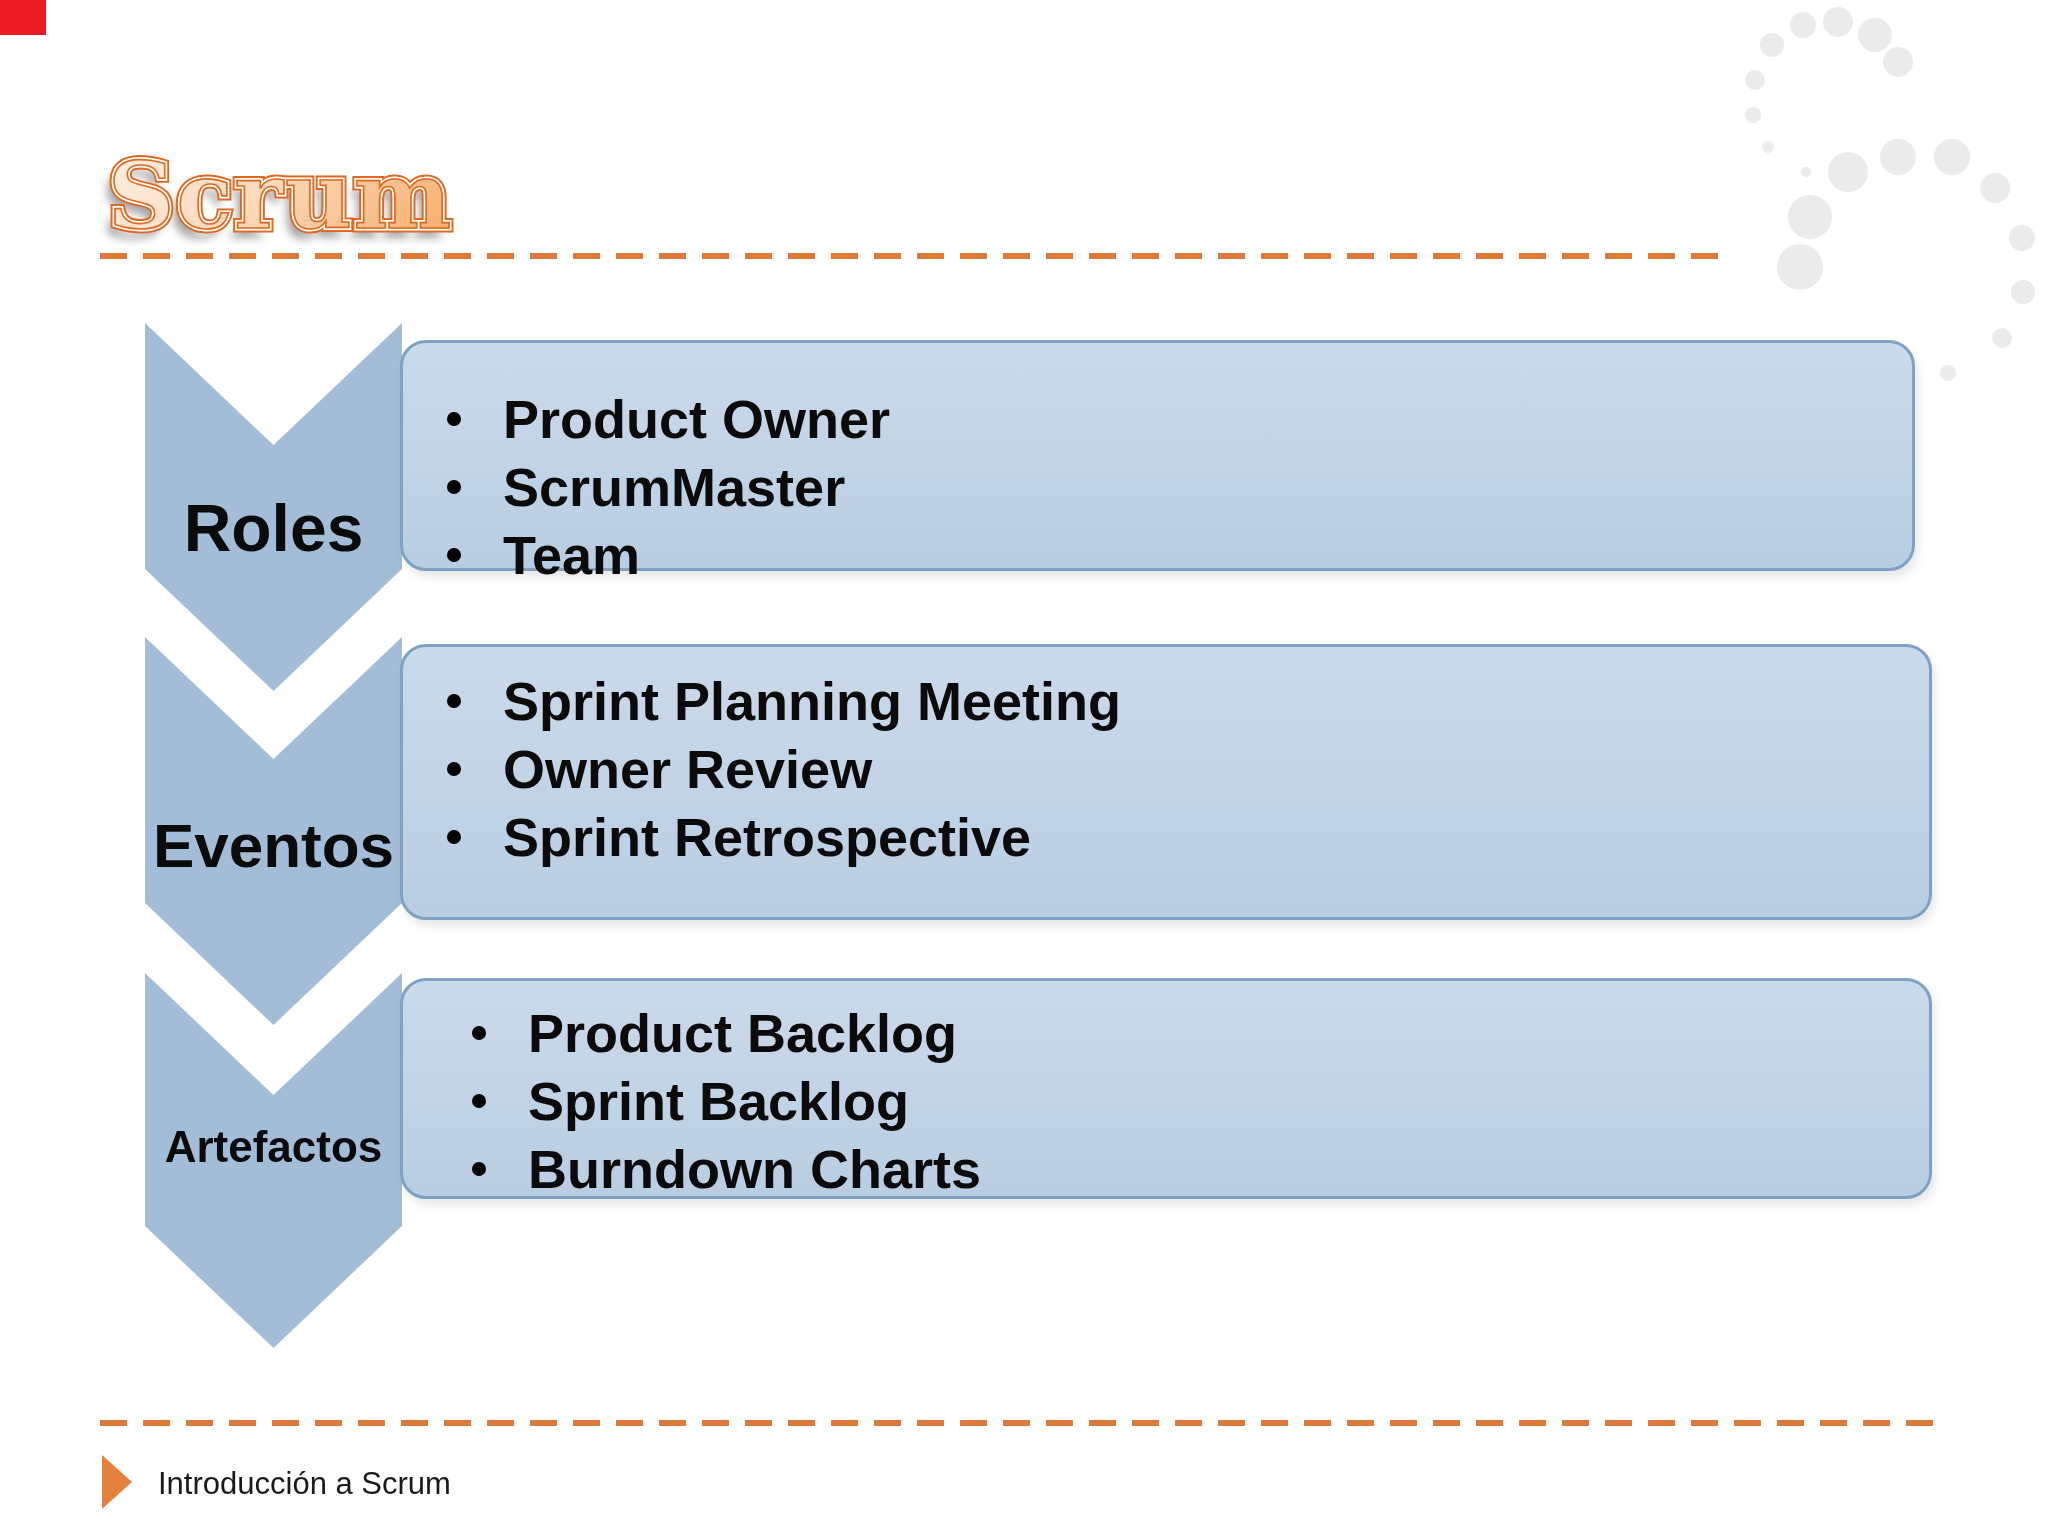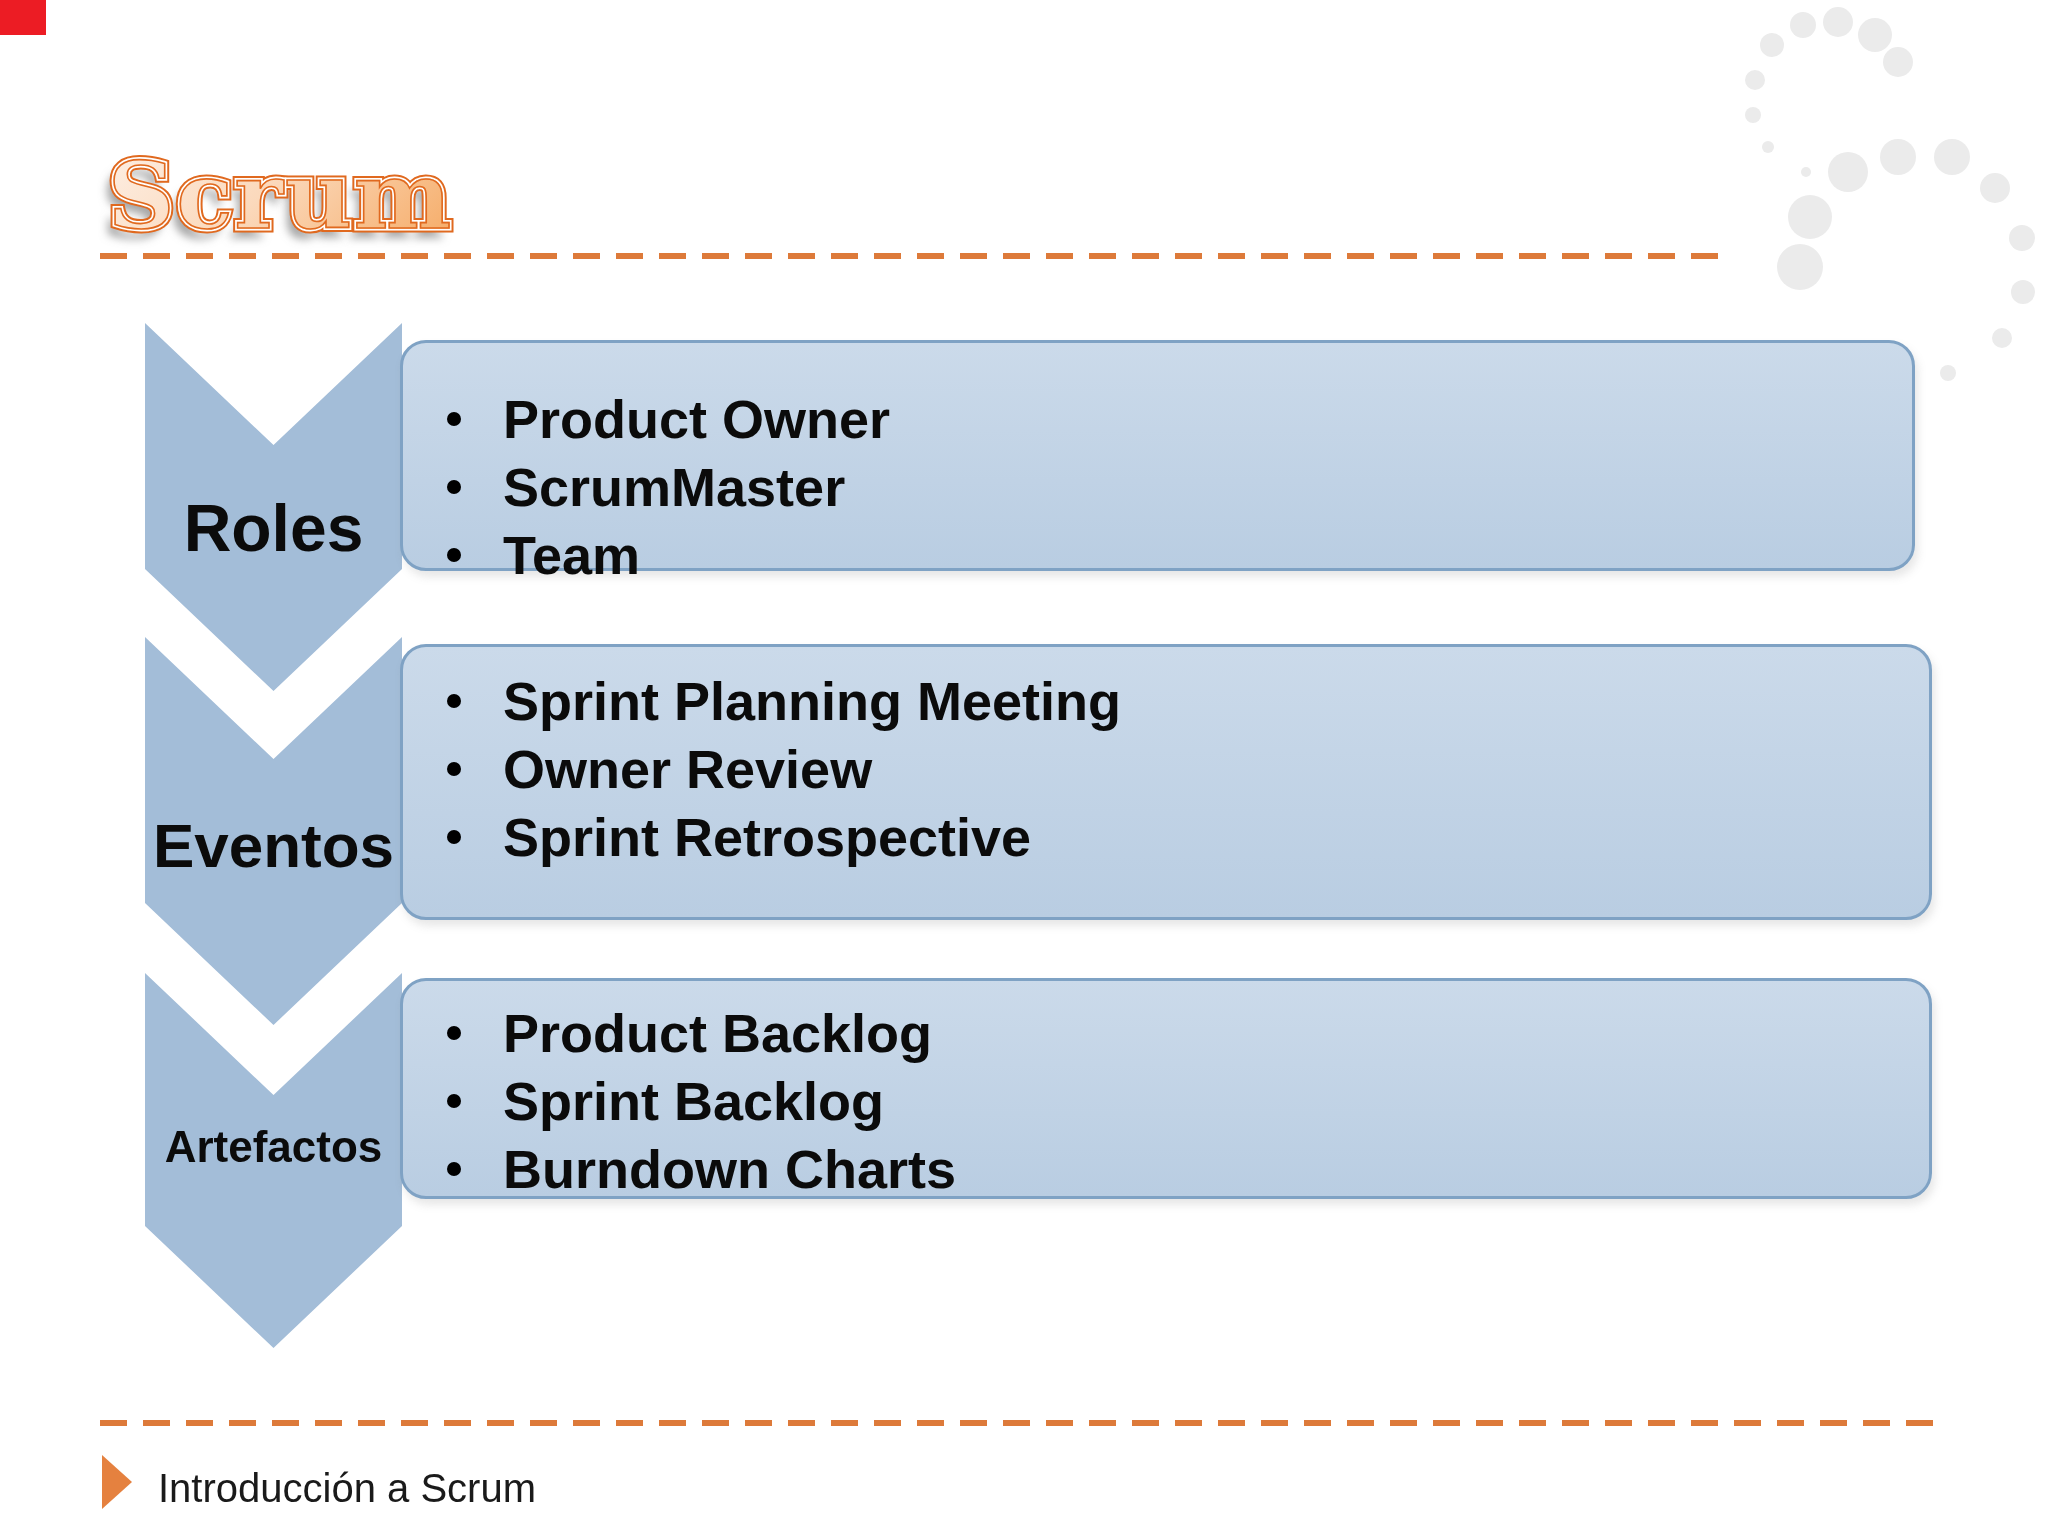--- a/index.html
+++ b/index.html
@@ -66,30 +66,30 @@
     border:3px solid var(--panel-border);border-radius:26px;
     box-shadow:3px 6px 9px rgba(120,120,120,0.18);
     box-sizing:border-box;}
   .s1 .panel{top:340px;height:231px;width:1515px;}
   .s2 .panel{top:644px;height:276px;width:1532px;}
   .s3 .panel{top:978px;height:221px;width:1532px;}
 
   .bullet-list{list-style:none;margin:0;padding:0;}
   .s1 .bullet-list{padding-top:42px;}
   .s2 .bullet-list{padding-top:20px;}
-  .s3 .bullet-list{padding-top:18px;}
+  .s3 .bullet-list{padding-top:18px;margin-left:25px;}
   .bullet-list li{position:relative;padding-left:100px;line-height:68px;
     font-size:54px;font-weight:bold;color:var(--ink);white-space:nowrap;}
   .bullet-list li::before{content:"";position:absolute;left:44px;top:calc(50% - 7px);
     width:14px;height:14px;border-radius:50%;background:#000;}
 
   
   .footer-arrow{position:absolute;left:102px;top:1455px;width:0;height:0;
     border-left:30px solid #E5813F;border-top:27px solid transparent;border-bottom:27px solid transparent;}
-  .footer-text{position:absolute;left:158px;top:1466px;font-size:40px;color:#1A1A1A;white-space:nowrap;}
+  .footer-text{position:absolute;left:158px;top:1466px;font-size:31px;color:#1A1A1A;white-space:nowrap;}
 </style>
 </head>
 <body>
 
 <div class="slide">
 
   <div class="red-corner"></div>
 
   <div class="dots" id="dots">
       <span class="dot" style="left: 1760px; top: 33px; height: 24px; width: 24px;"></span>

